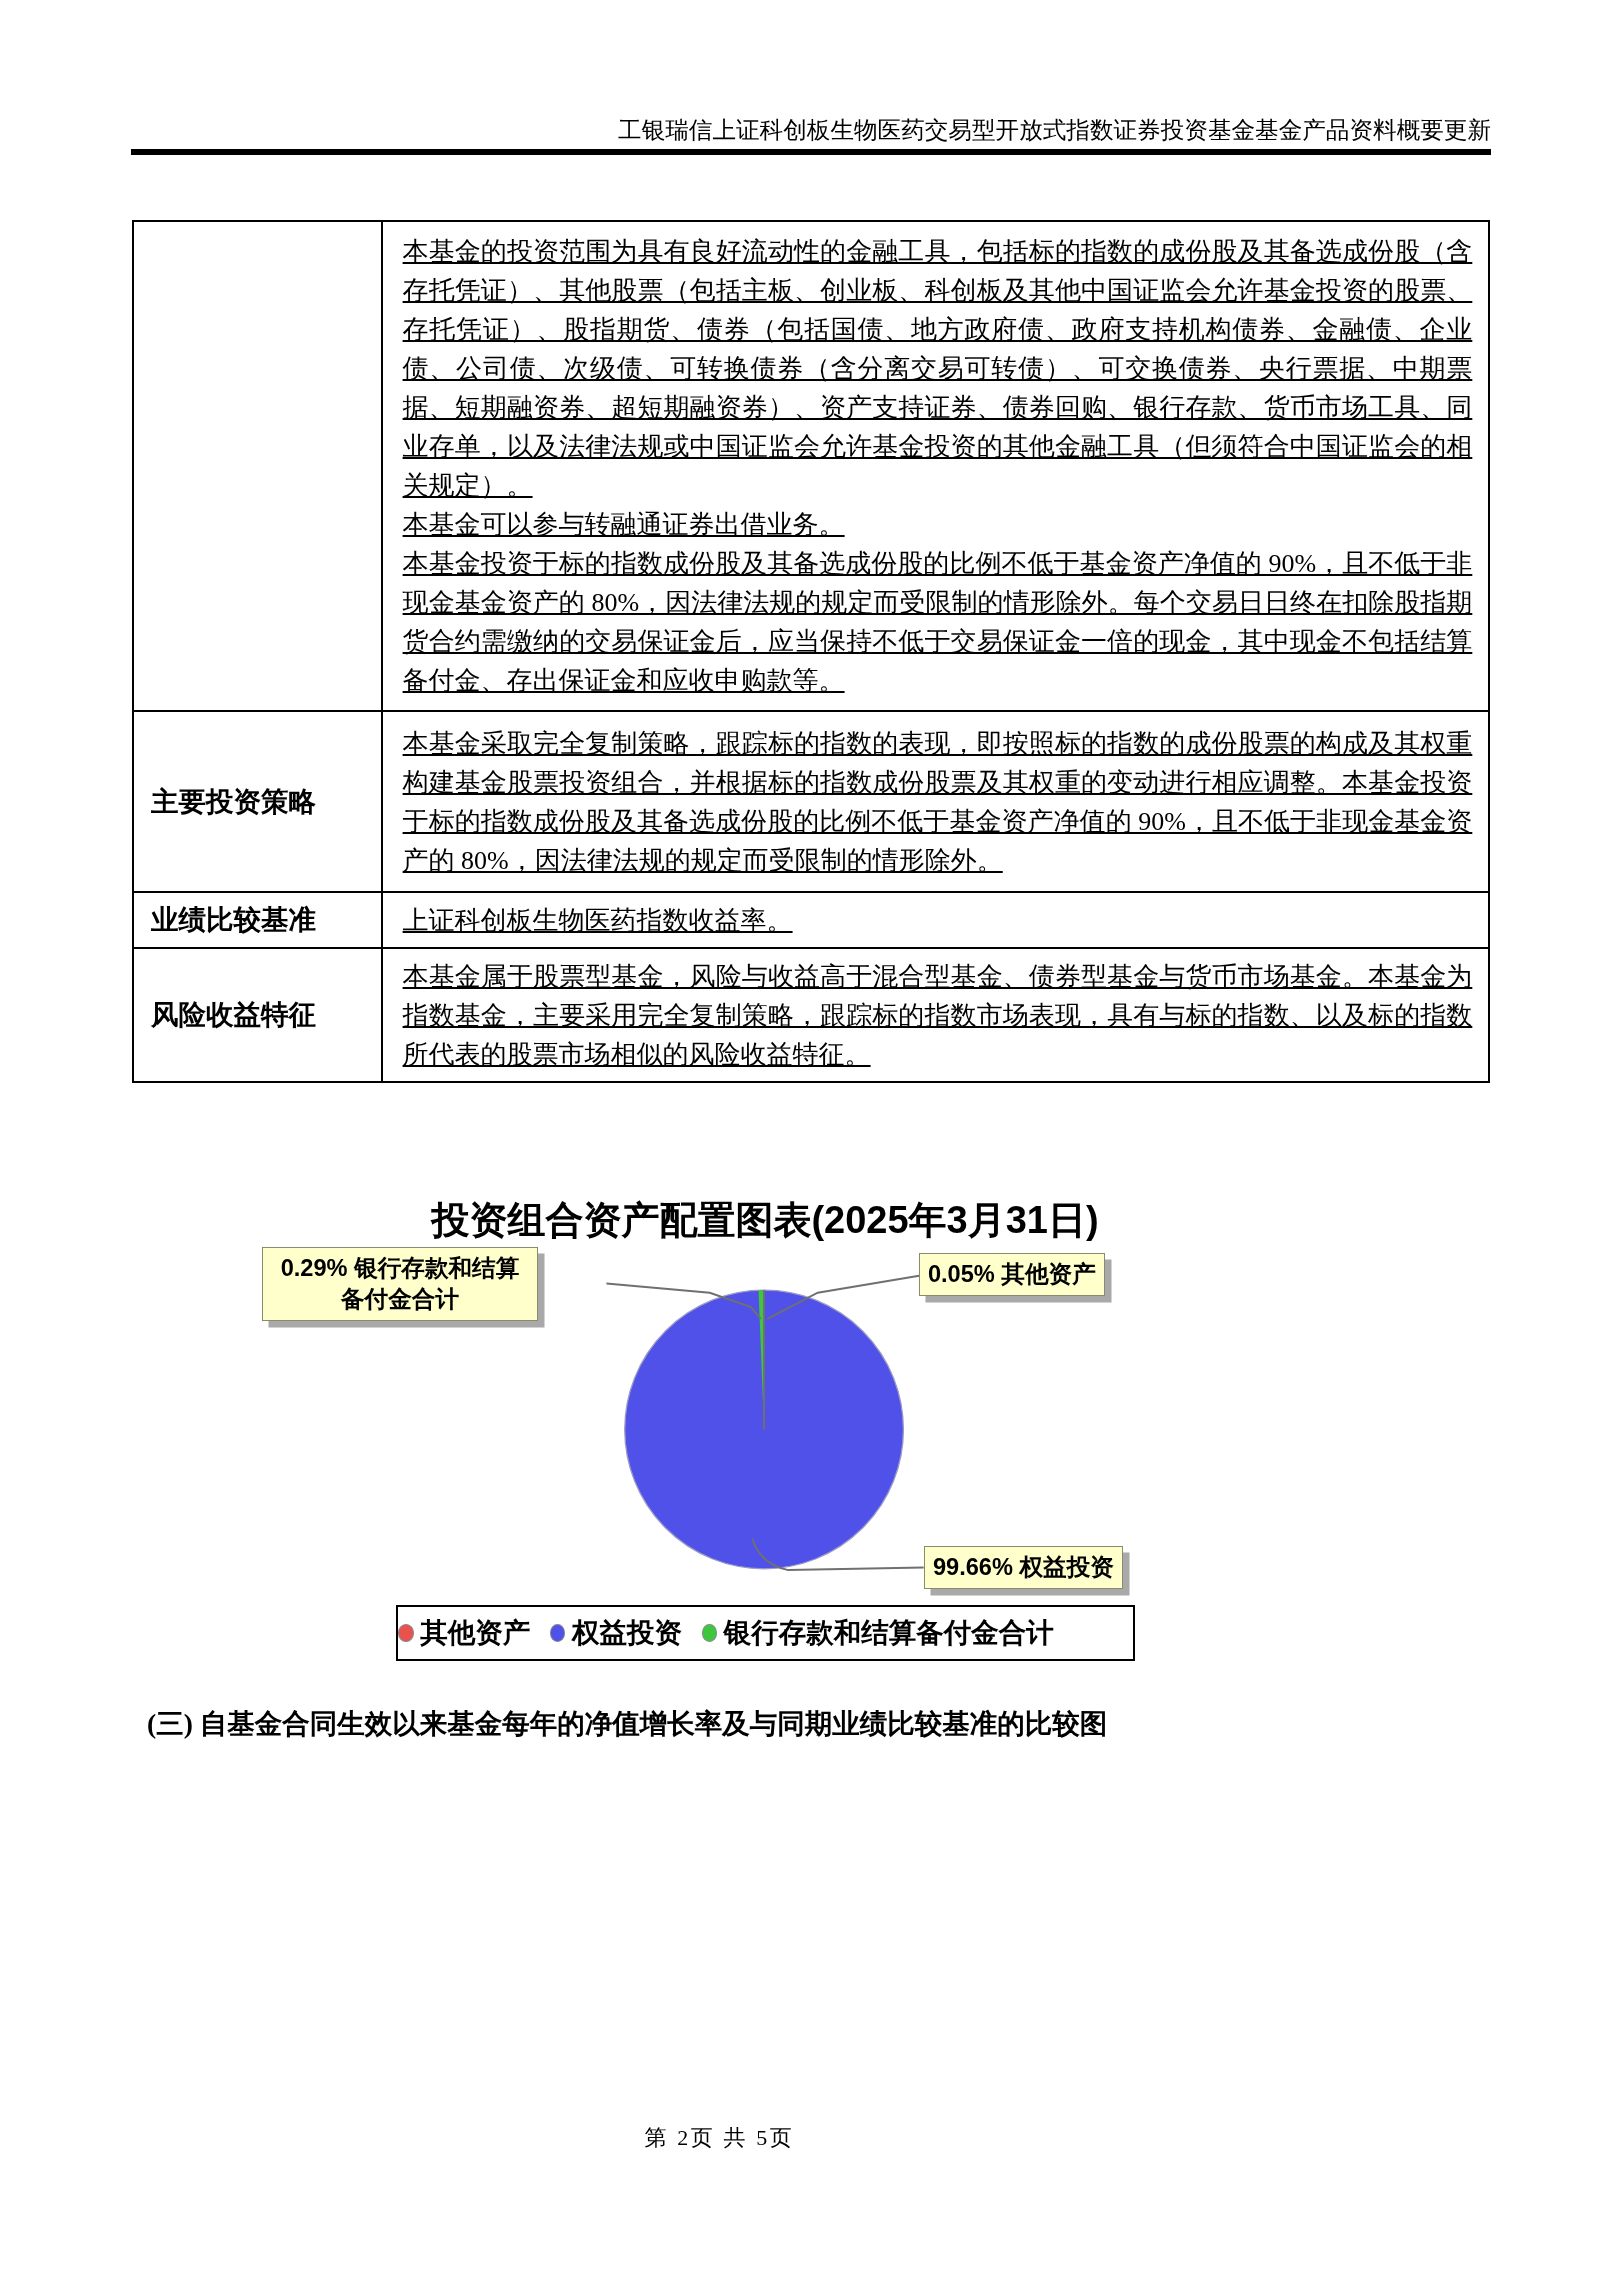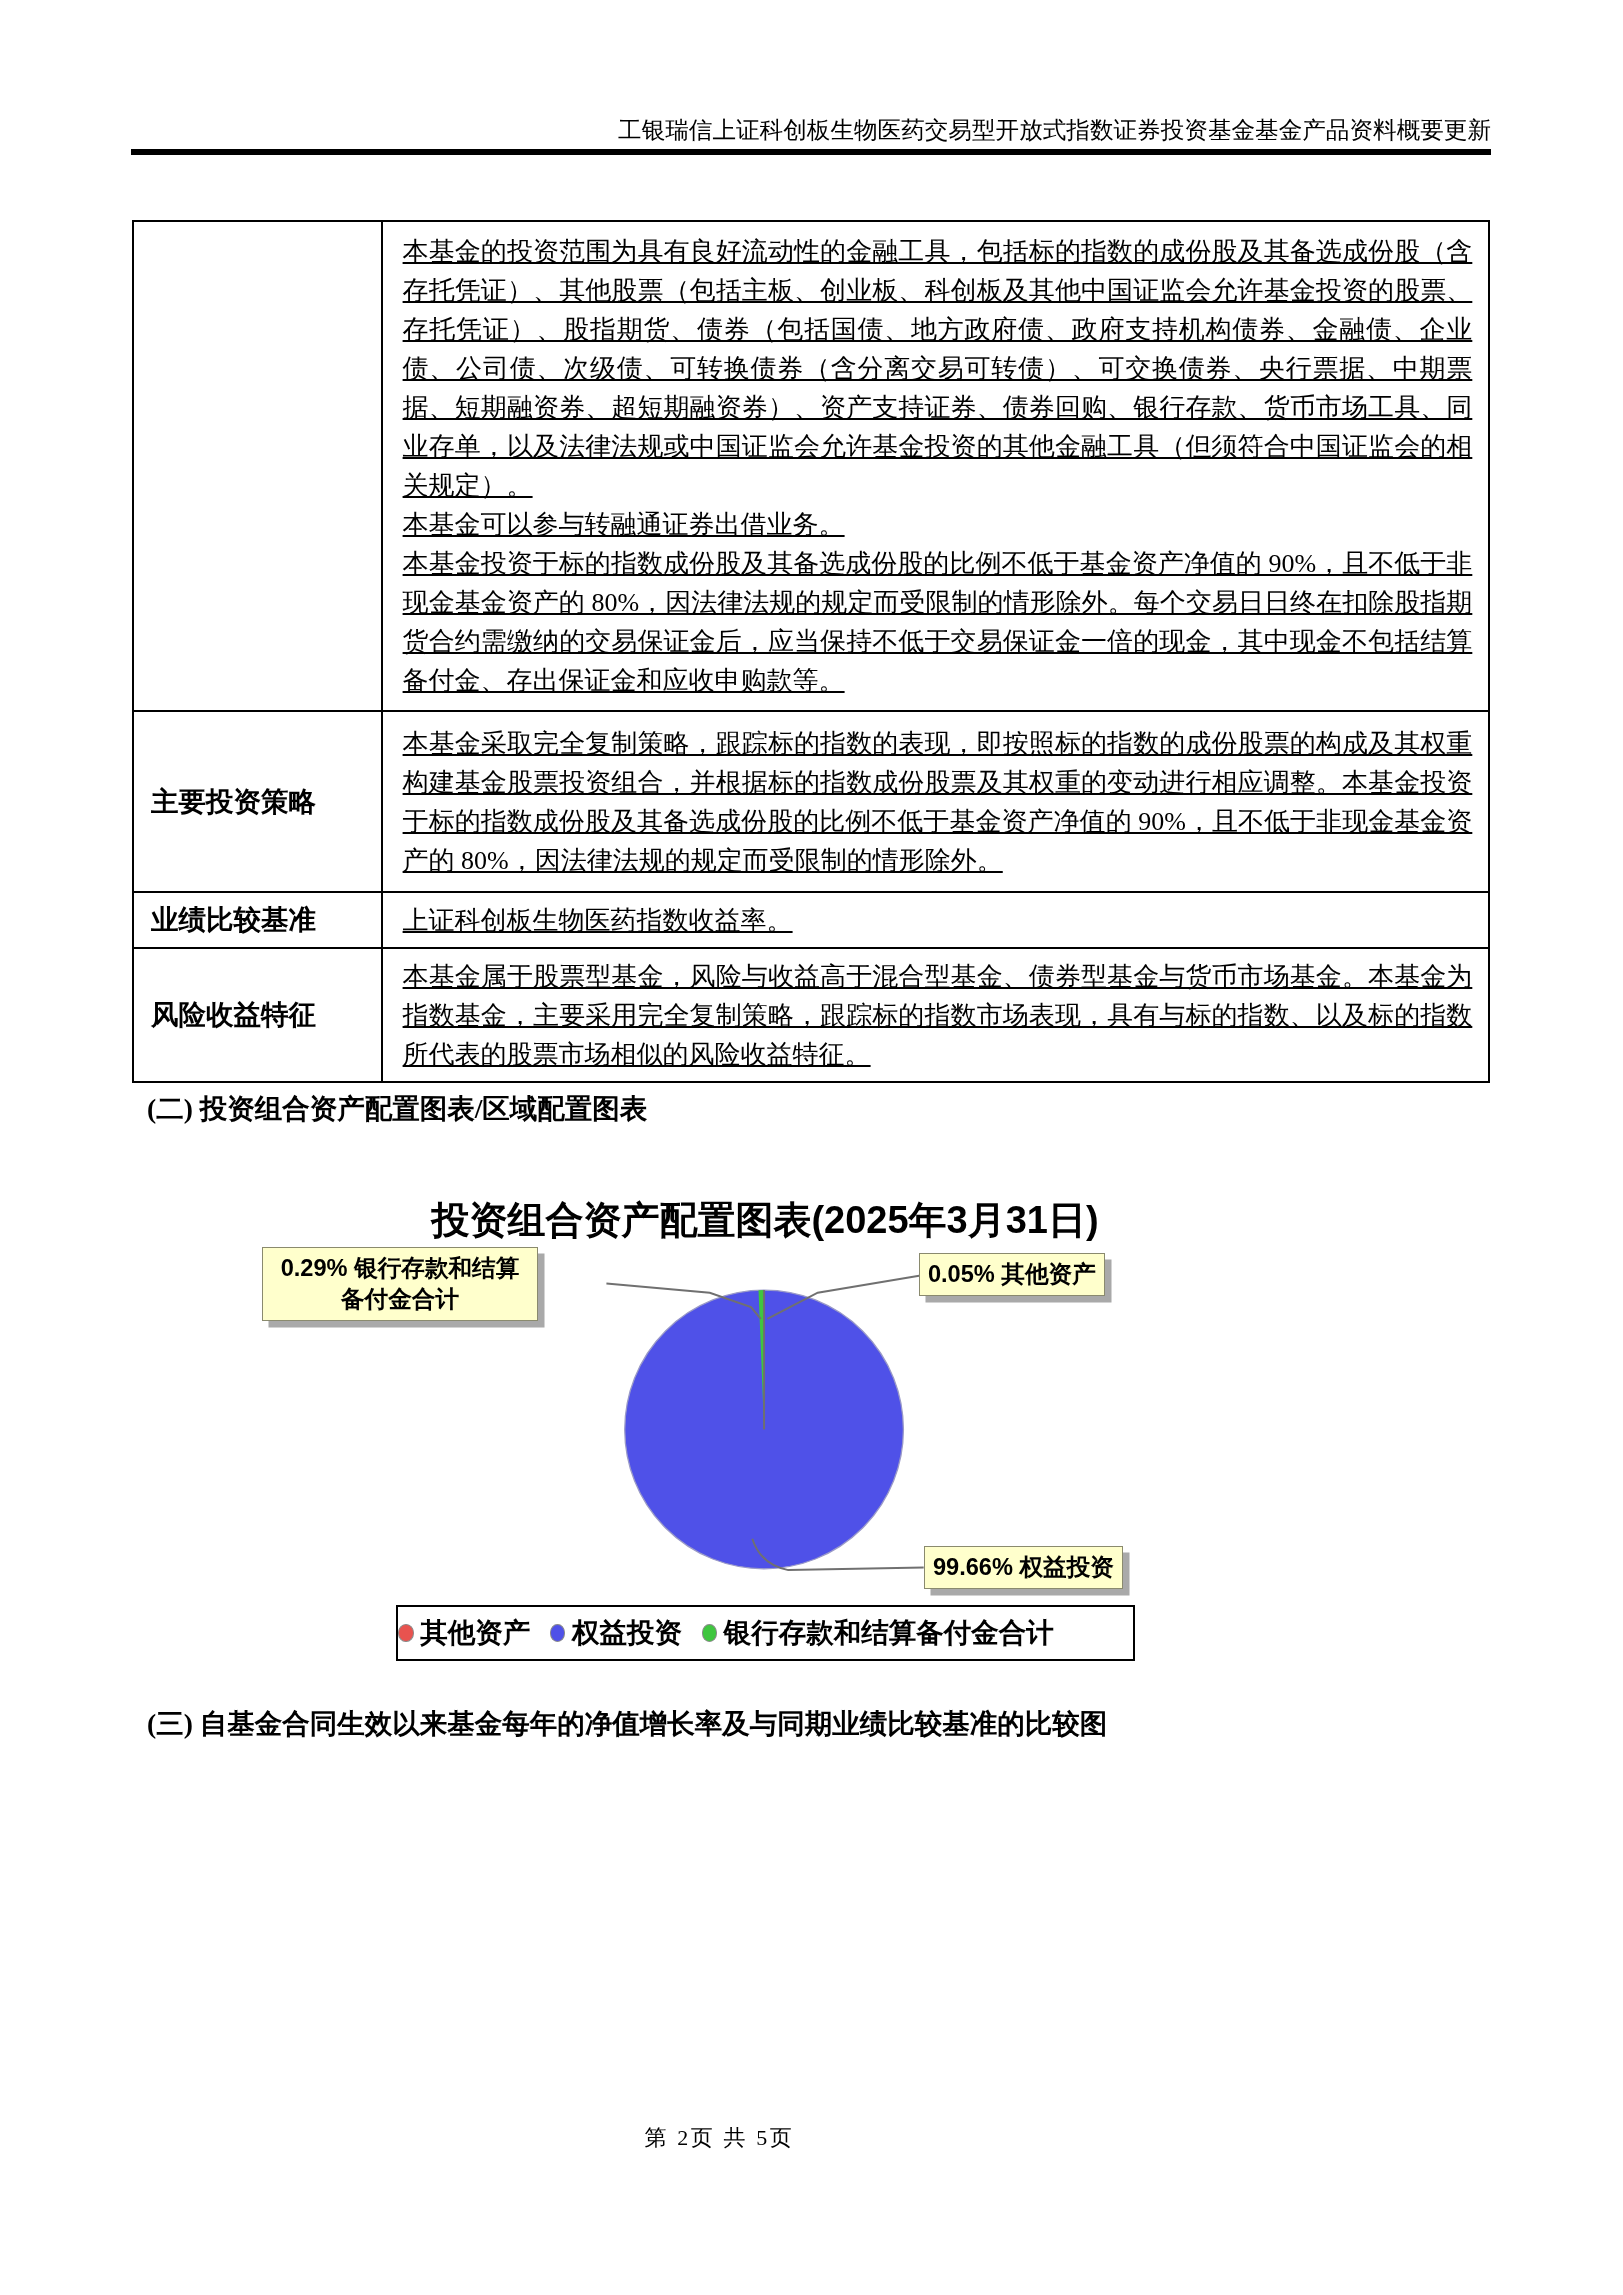--- a/index.html
+++ b/index.html
@@ -87,21 +87,20 @@
     </tr>
     <tr>
       <td class="label-cell" style="height:130px">风险收益特征</td>
       <td class="content-cell">
         <p>本基金属于股票型基金，风险与收益高于混合型基金、债券型基金与货币市场基金。本基金为指数基金，主要采用完全复制策略，跟踪标的指数市场表现，具有与标的指数、以及标的指数所代表的股票市场相似的风险收益特征。</p>
       </td>
     </tr>
   </tbody>
     </table>
 
-  <div class="section-heading heading-2">(二) 投资组合资产配置图表/区域配置图表</div>
 
   <svg class="chart-svg" viewBox="0 0 2481 3508">
 
     <circle cx="1168" cy="2185" r="213" stroke="#9a9ac8" stroke-width="2" fill="#4f51e8"></circle>
 
     <path d="M 1168 2185 L 1159.5 1972.3 A 213 213 0 0 1 1168 1972 Z" fill="#3fc63f"></path>
 
     <line x1="1168" y1="1972" x2="1168" y2="2185" stroke="#6f6f6f" stroke-width="3"></line>
 
     <polyline points="927,1962 1085,1976 1148,1998 1163,2016" fill="none" stroke="#707070" stroke-width="3"></polyline>

